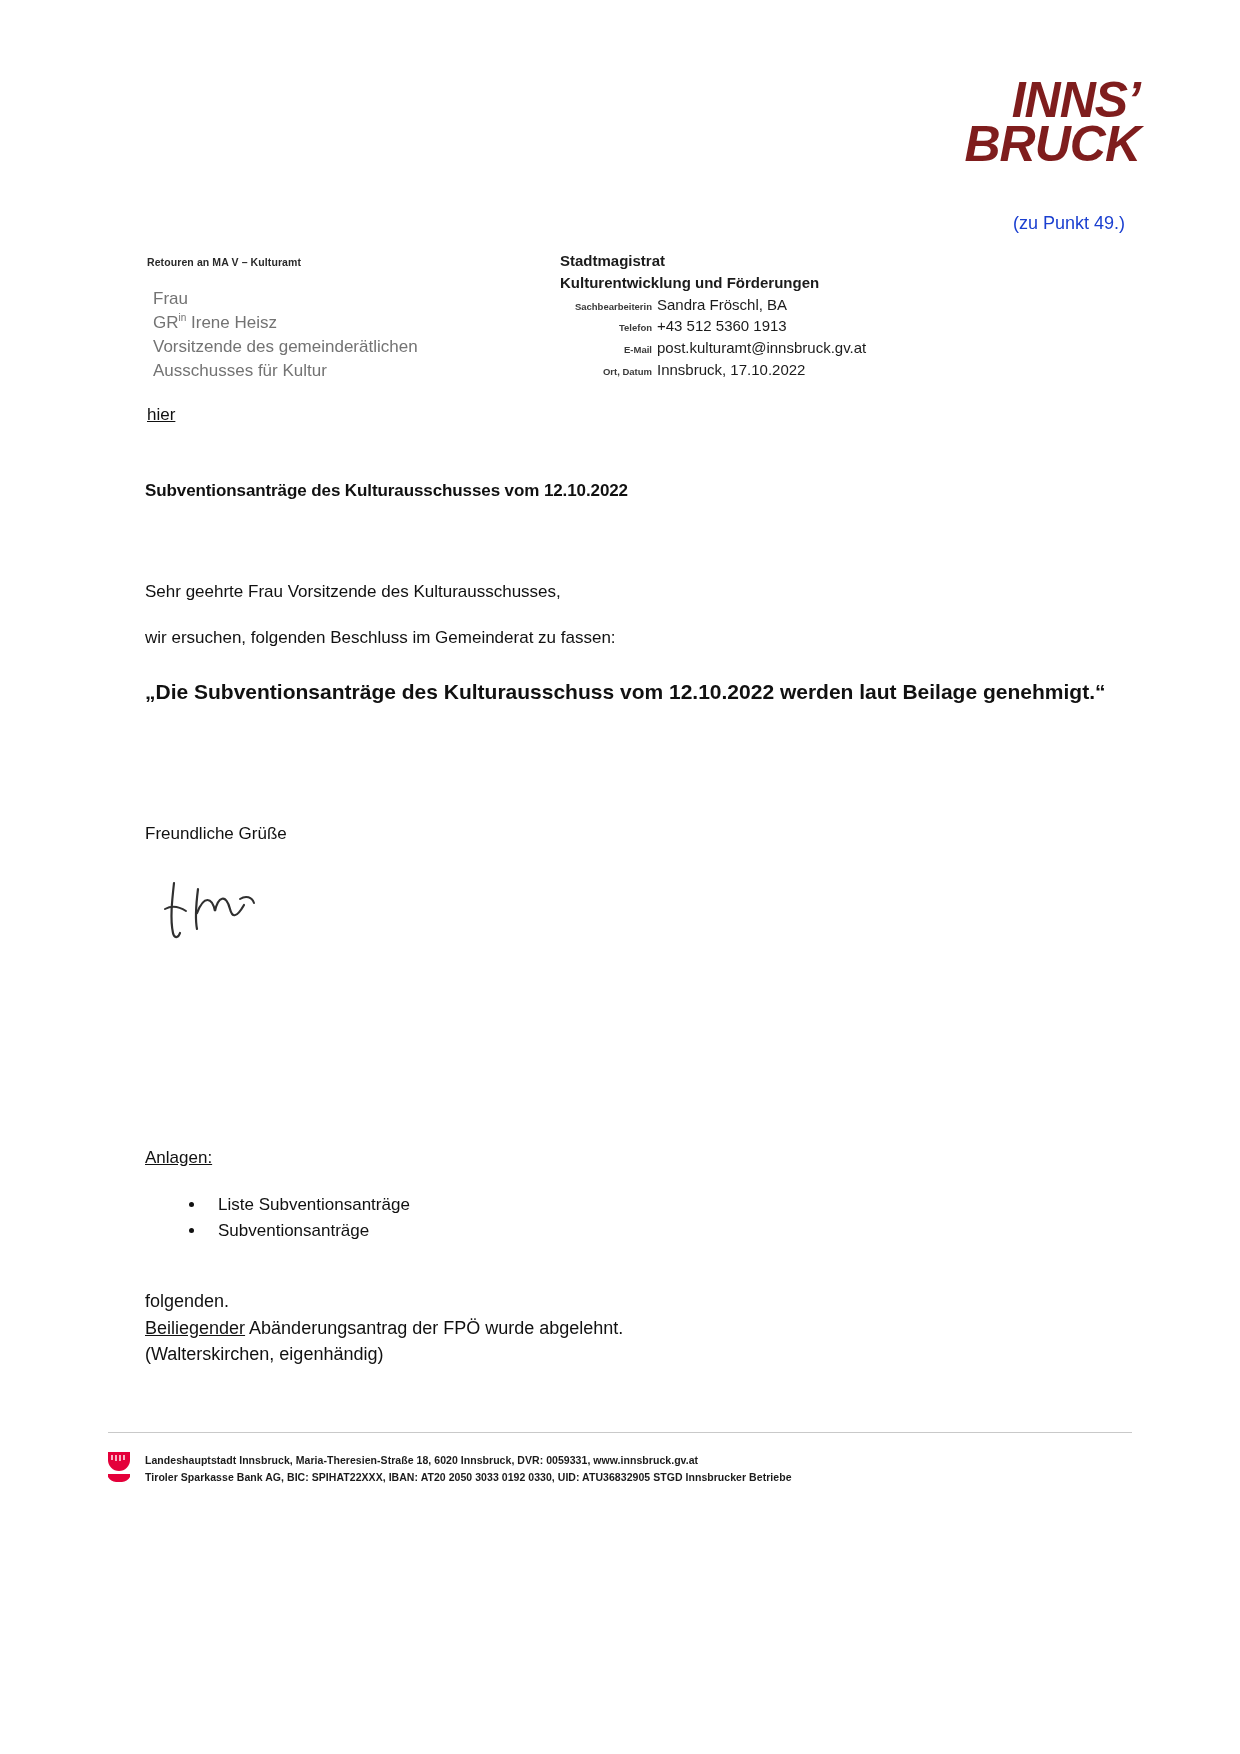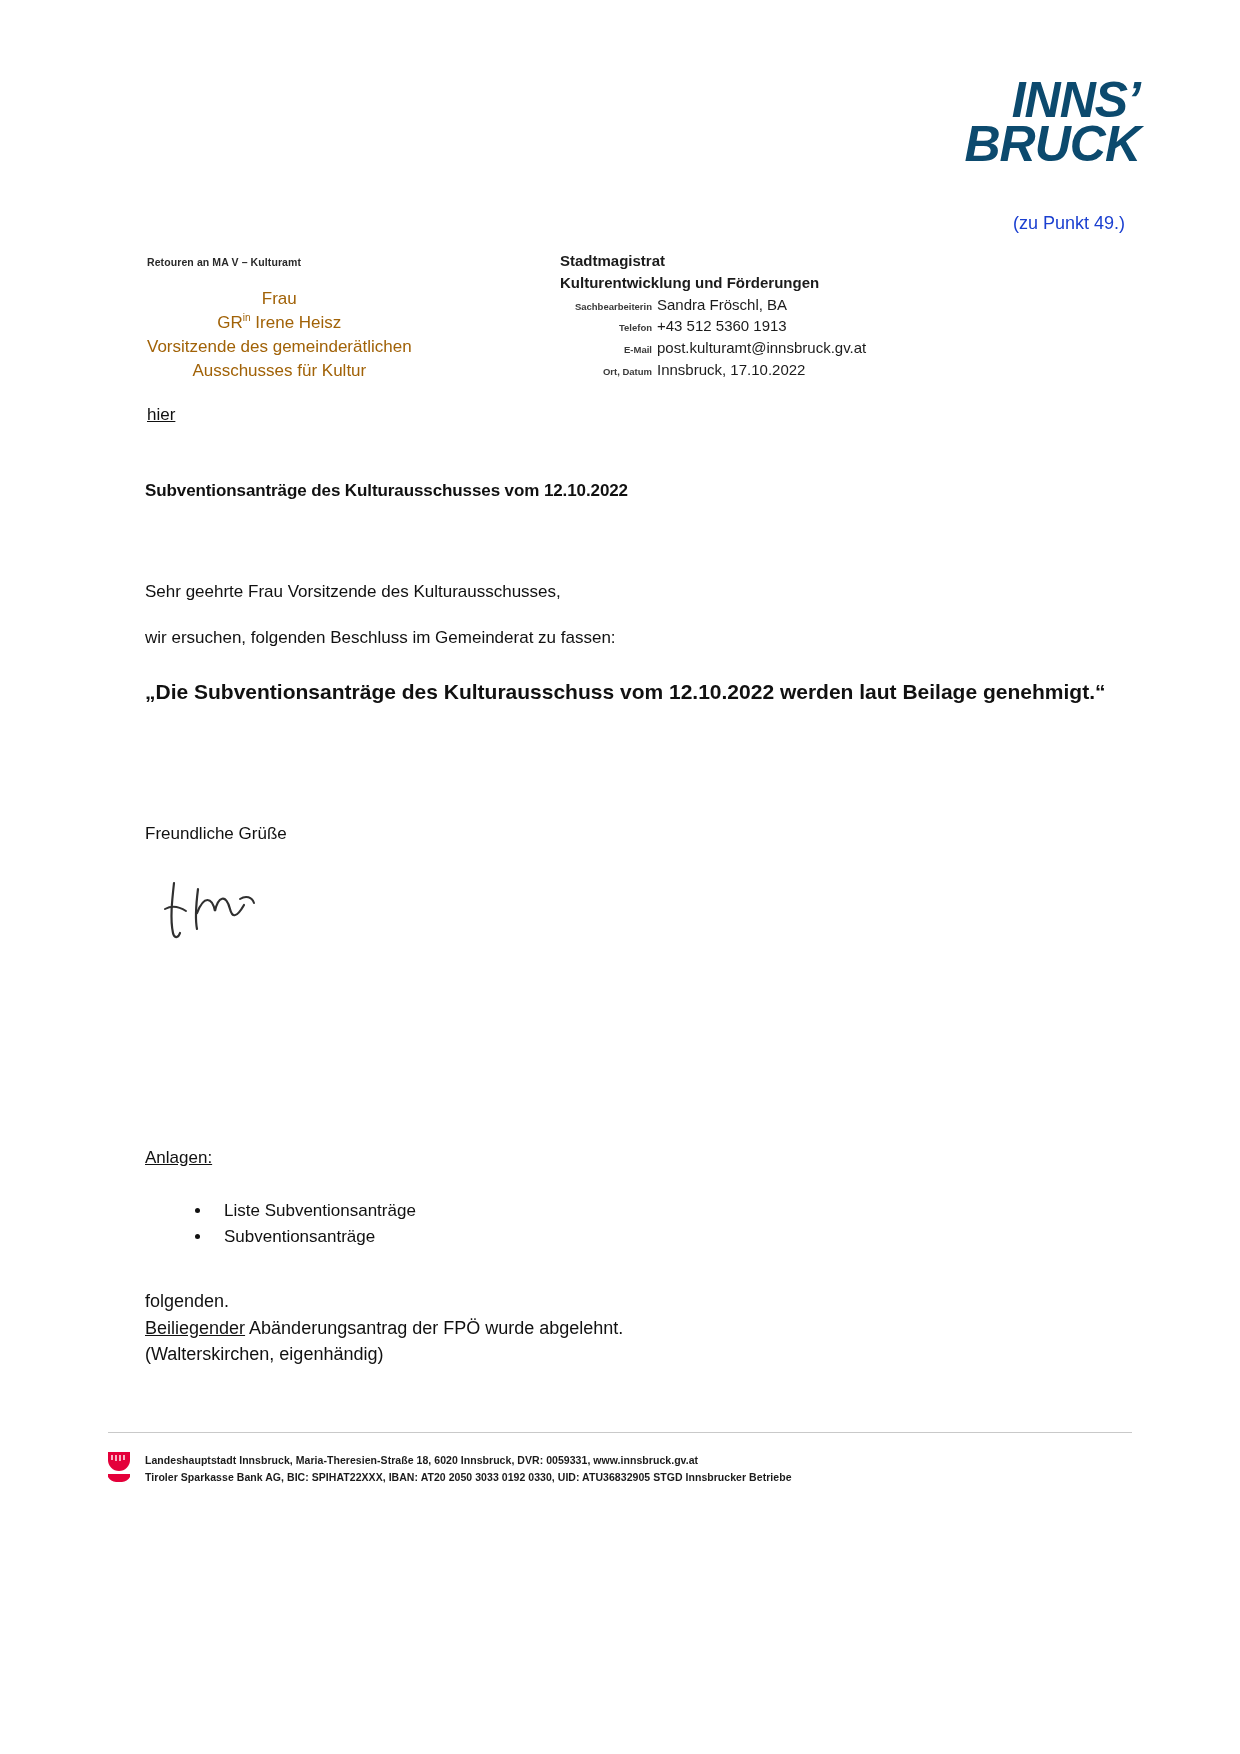--- a/index.html
+++ b/index.html
@@ -22,21 +22,21 @@
     background: #fff;
   }
 
   
   .logo {
     position: absolute;
     right: 100px;
     top: 78px;
     text-align: right;
     line-height: 0.88;
-    color: #0c4a6e;
+    color: #7f1d1d;
     font-weight: bold;
     font-style: italic;
     letter-spacing: -1px;
   }
   .logo .l1 { font-size: 50px; display: block; }
   .logo .l2 { font-size: 50px; display: block; }
 
   
   .punkt {
     position: absolute;
@@ -53,26 +53,25 @@
     top: 256px;
     font-size: 10.5px;
     font-weight: bold;
     color: #2a2a2a;
     letter-spacing: 0.1px;
   }
 
   
   .address {
     position: absolute;
-    left: 147px;
+    left: 153px;
     top: 287px;
     font-size: 17px;
     line-height: 1.42;
-    color: #a16207;
-    text-align: center;
+    color: #737373;
   }
   .address .sup {
     font-size: 10px;
     vertical-align: super;
   }
 
   
   .contact {
     position: absolute;
     left: 560px;
@@ -176,21 +175,21 @@
     position: absolute;
     left: 145px;
     top: 1148px;
     font-size: 17px;
     text-decoration: underline;
   }
   .anlagen-list {
     position: absolute;
     left: 170px;
     top: 1192px;
-    margin: 6px;
+    margin: 0;
     padding-left: 36px;
     font-size: 17px;
     line-height: 1.55;
   }
   .anlagen-list li { padding-left: 12px; }
 
   
   .decision {
     position: absolute;
     left: 145px;

